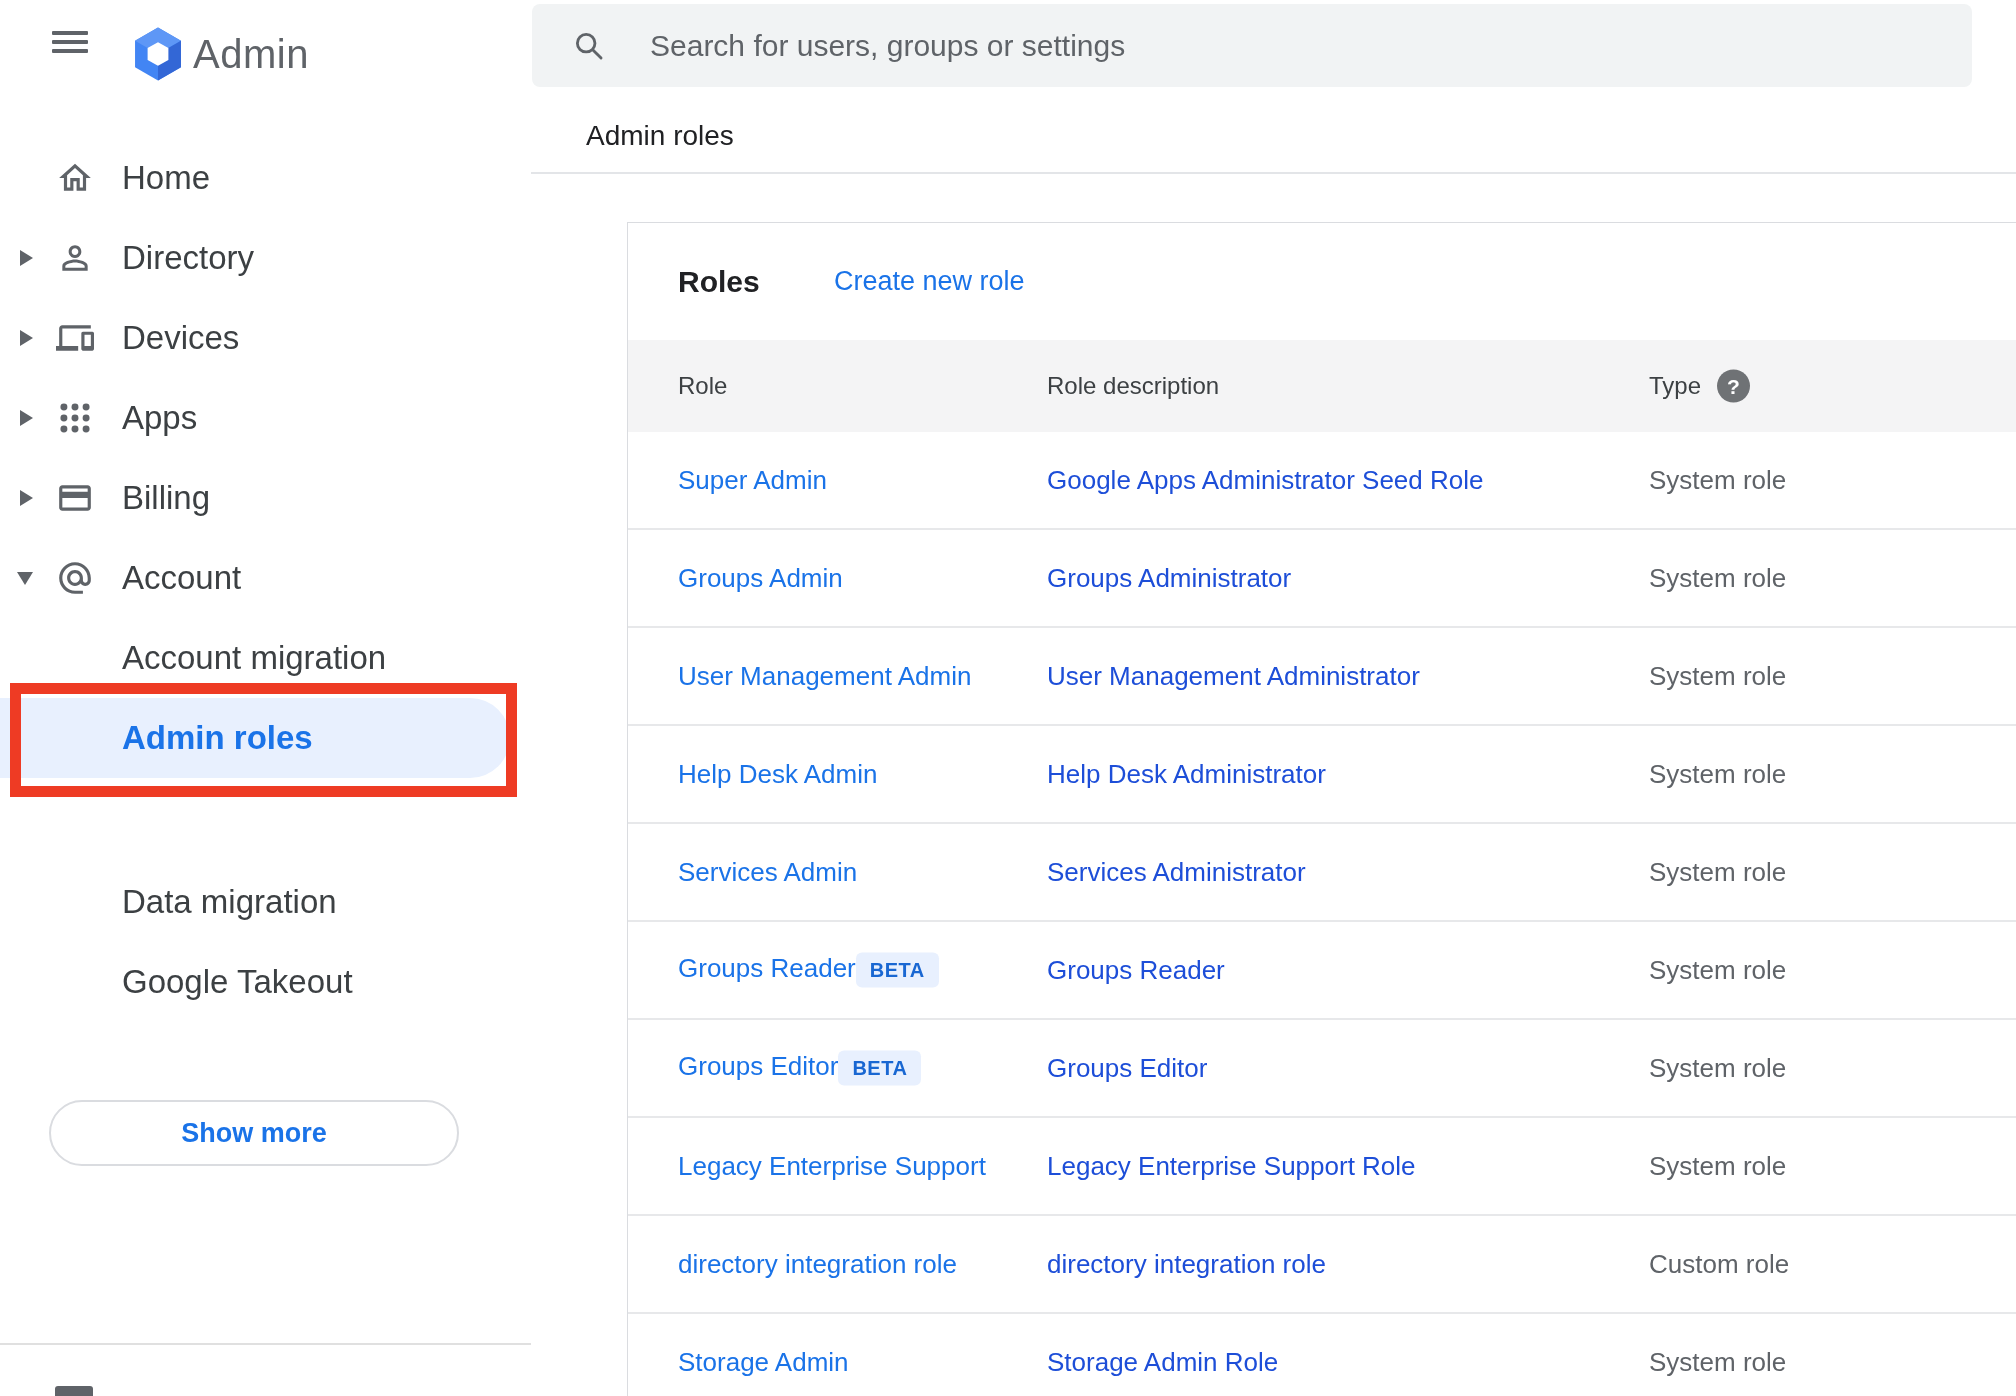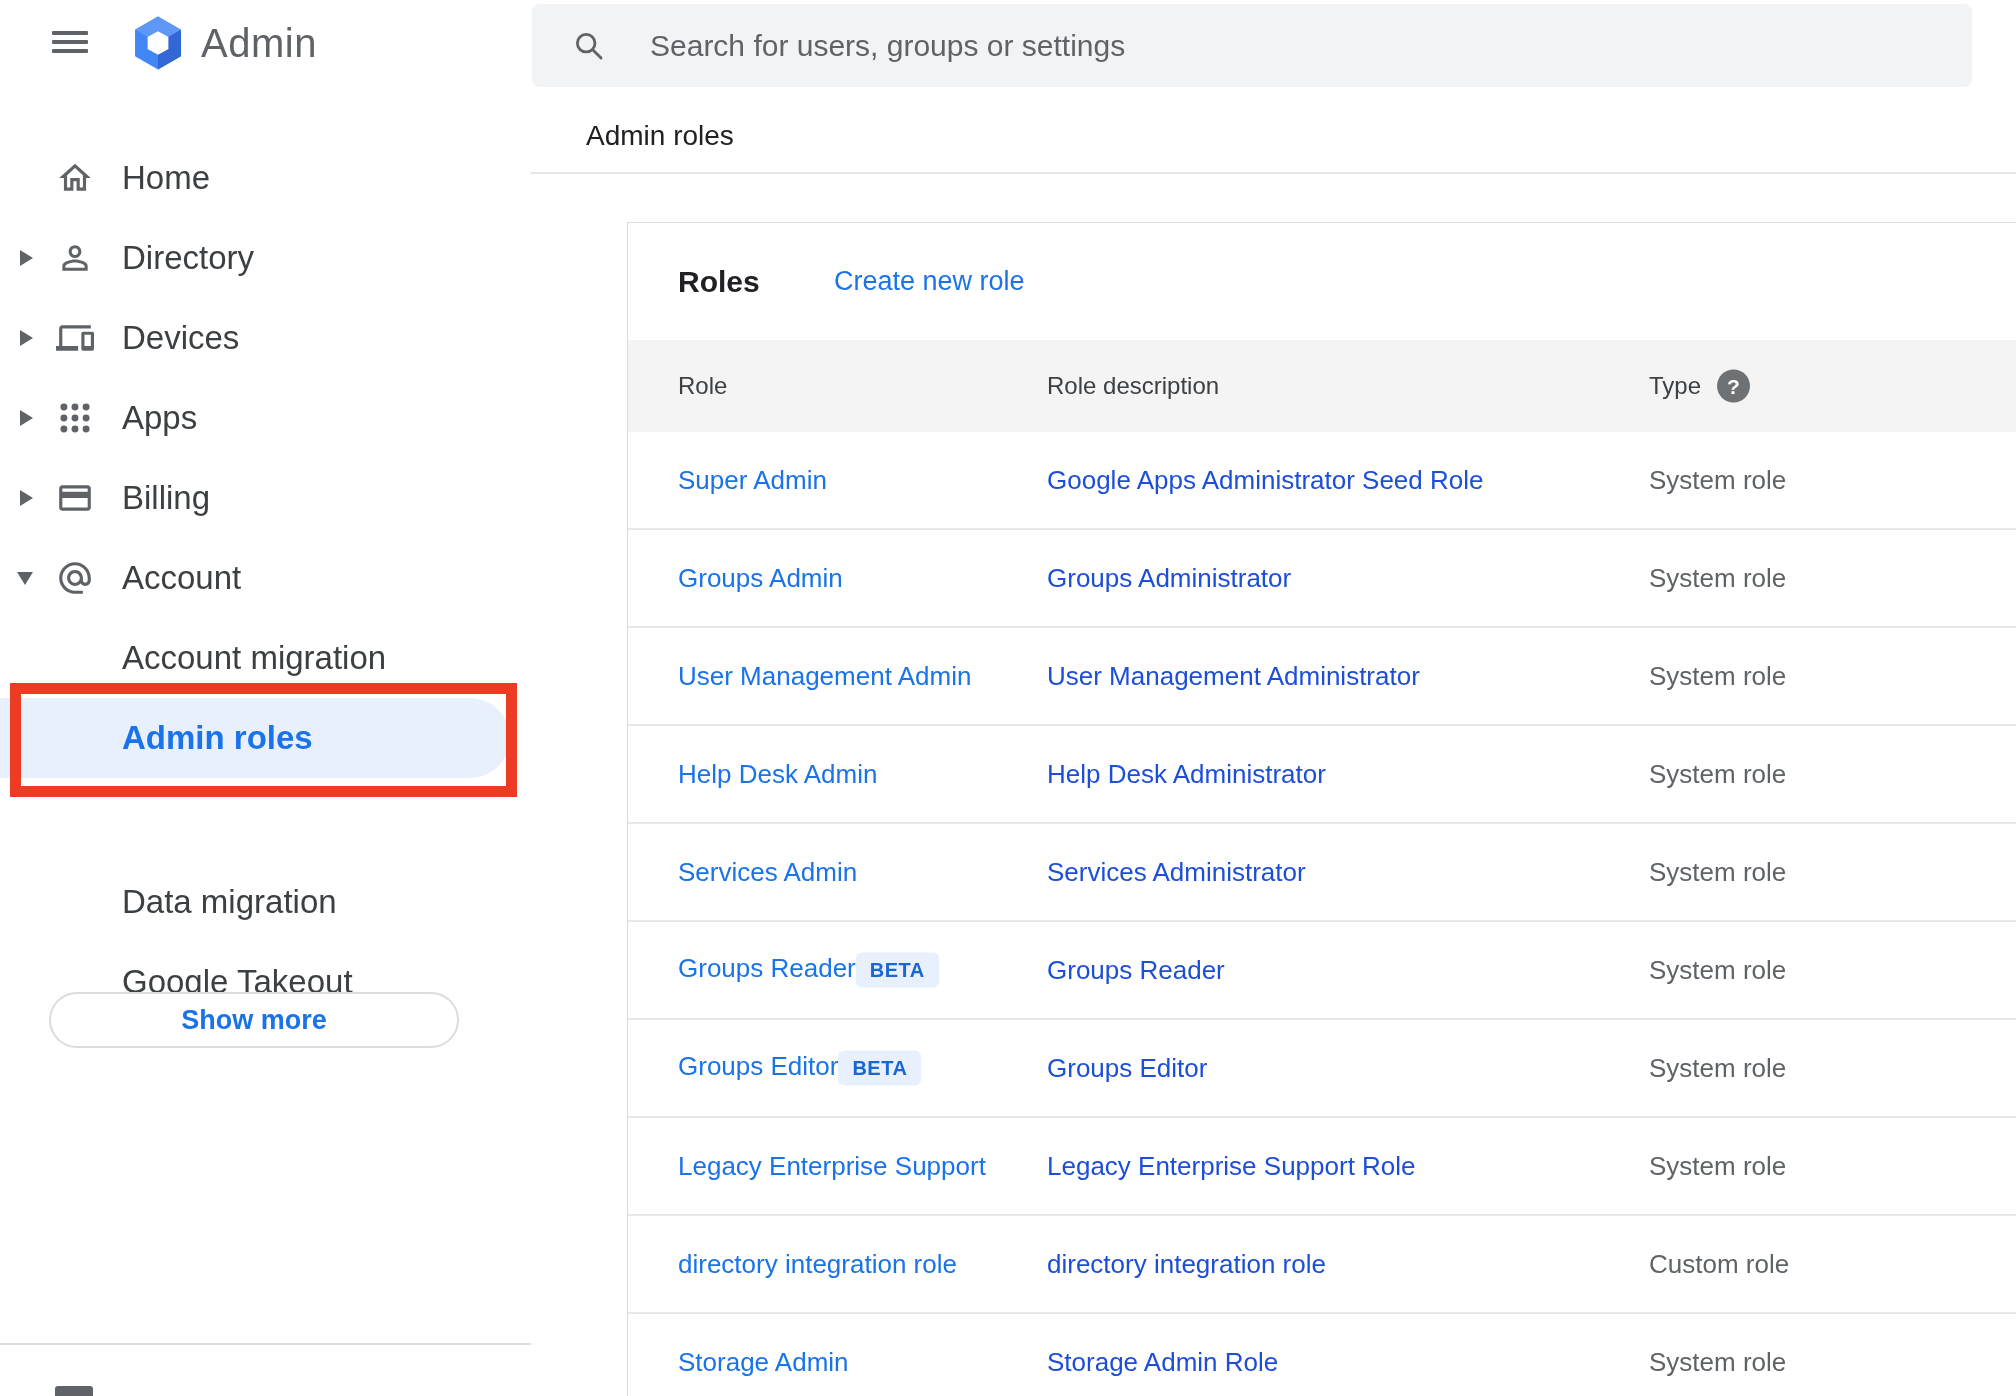--- a/index.html
+++ b/index.html
@@ -13,21 +13,21 @@
   }
   .abs { position: absolute; }
 
   
   .menu-btn { left: 48px; top: 26px; width: 44px; height: 32px; cursor: pointer; background: none; border: none; }
   .menu-btn .bar { position: absolute; left: 4px; width: 36px; height: 4px; background: #5f6368; border-radius: 1px; }
   .menu-btn .bar:nth-child(1) { top: 5px; }
   .menu-btn .bar:nth-child(2) { top: 14px; }
   .menu-btn .bar:nth-child(3) { top: 23px; }
 
-  .logo-wrap { left: 129px; top: 14px; display: flex; align-items: center; gap: 14px; cursor: pointer; }
+  .logo-wrap { left: 129px; top: 25px; display: flex; align-items: center; gap: 6px; cursor: pointer; }
   .logo-hex { width: 58px; height: 58px; }
   .app-name { font-size: 40px; color: #5f6368; letter-spacing: 0.5px; }
 
   
   .search-bar {
     left: 532px; top: 4px; width: 1440px; height: 83px;
     background: #f1f3f4; border-radius: 8px;
     display: flex; align-items: center;
   }
   .search-icon { margin-left: 40px; width: 34px; height: 34px; flex: 0 0 auto; }
@@ -68,21 +68,21 @@
   .selected-pill {
     position: absolute; left: 0; top: 0; width: 510px; height: 80px;
     background: #e8f0fe; border-radius: 0 40px 40px 0;
   }
   .nav-item.selected .nav-label { color: #1a73e8; font-weight: bold; z-index: 2; }
   .red-annotation {
     position: absolute; left: 10px; top: 683px; width: 507px; height: 114px;
     border: 11px solid #ee3b24; z-index: 5; pointer-events: none;
   }
   .show-more-btn {
-    position: absolute; left: 49px; top: 992px; width: 410px; height: 56px;
+    position: absolute; left: 49px; top: 1100px; width: 410px; height: 66px;
     background: #fff; border: 2px solid #dadce0; border-radius: 35px;
     font-family: "Liberation Sans", sans-serif;
     font-size: 27px; color: #1a73e8; font-weight: bold; cursor: pointer;
   }
   .sidebar-bottom-divider { position: absolute; left: 0; top: 1343px; width: 531px; height: 2px; background: #e0e0e0; }
   .partial-icon { position: absolute; left: 55px; top: 1386px; width: 38px; height: 10px; background: #5f6368; border-radius: 3px 3px 0 0; }
 
   
   .card {
     left: 627px; top: 222px; width: 1391px; height: 1190px;

